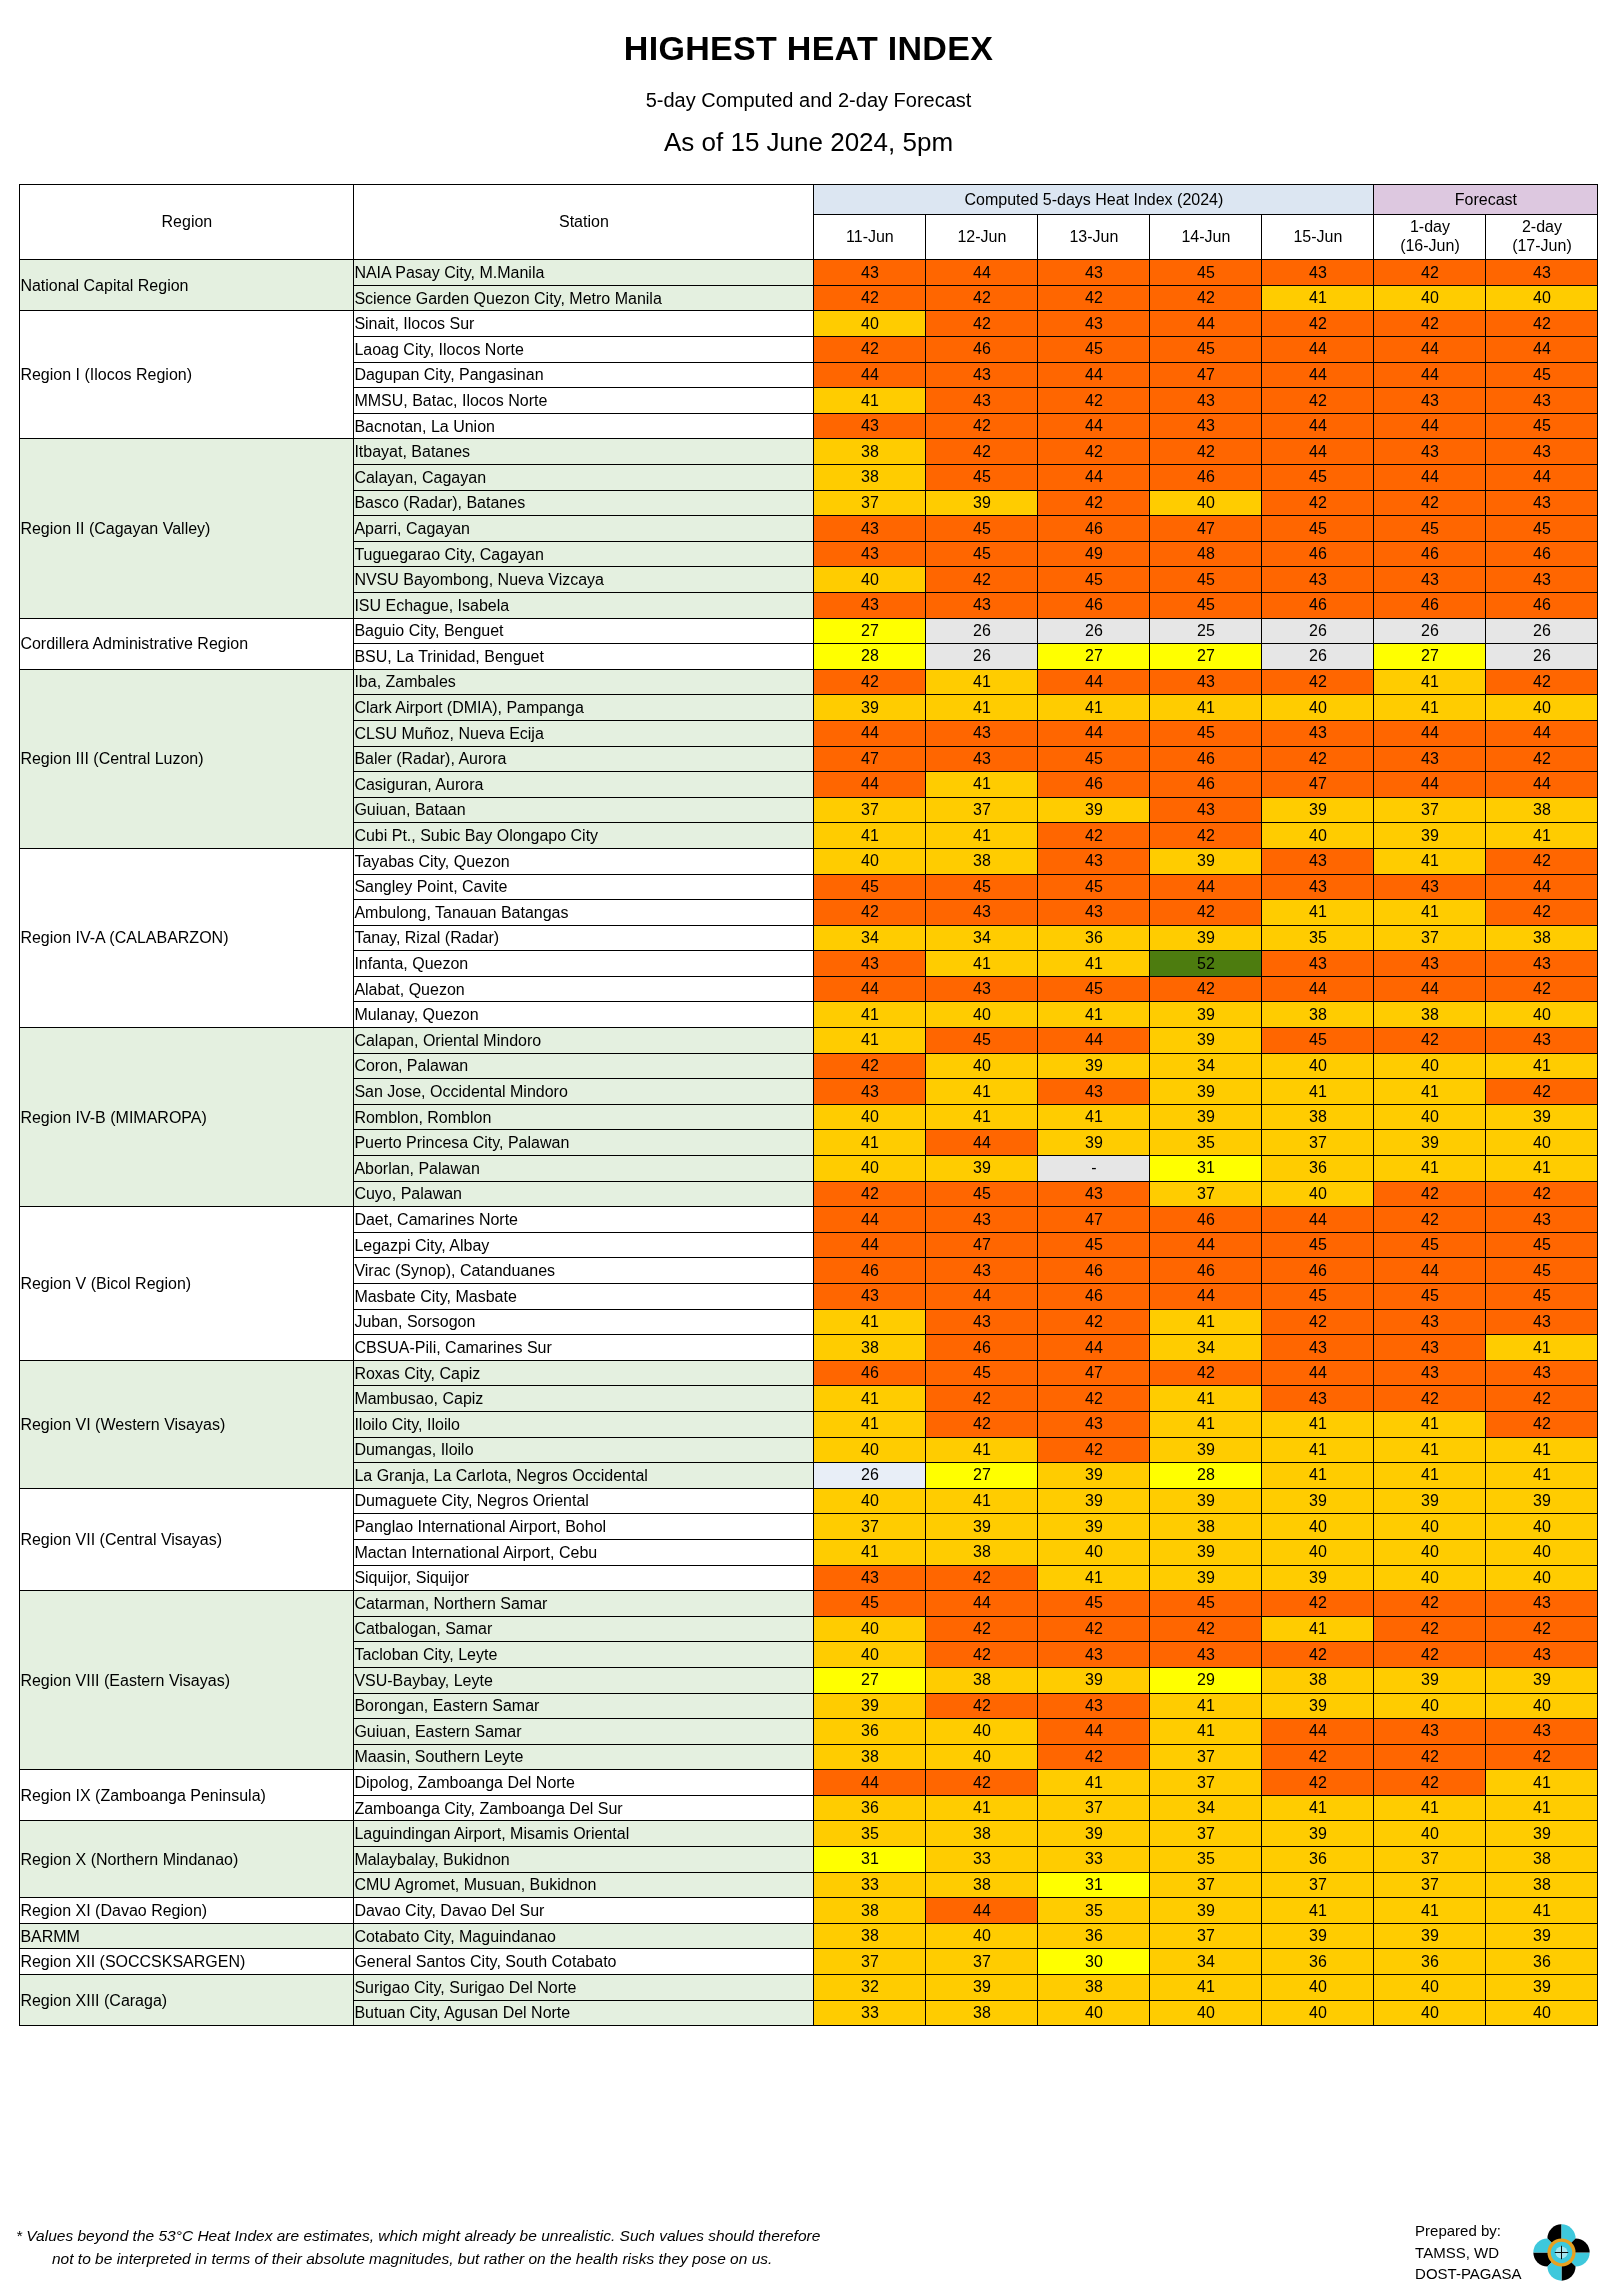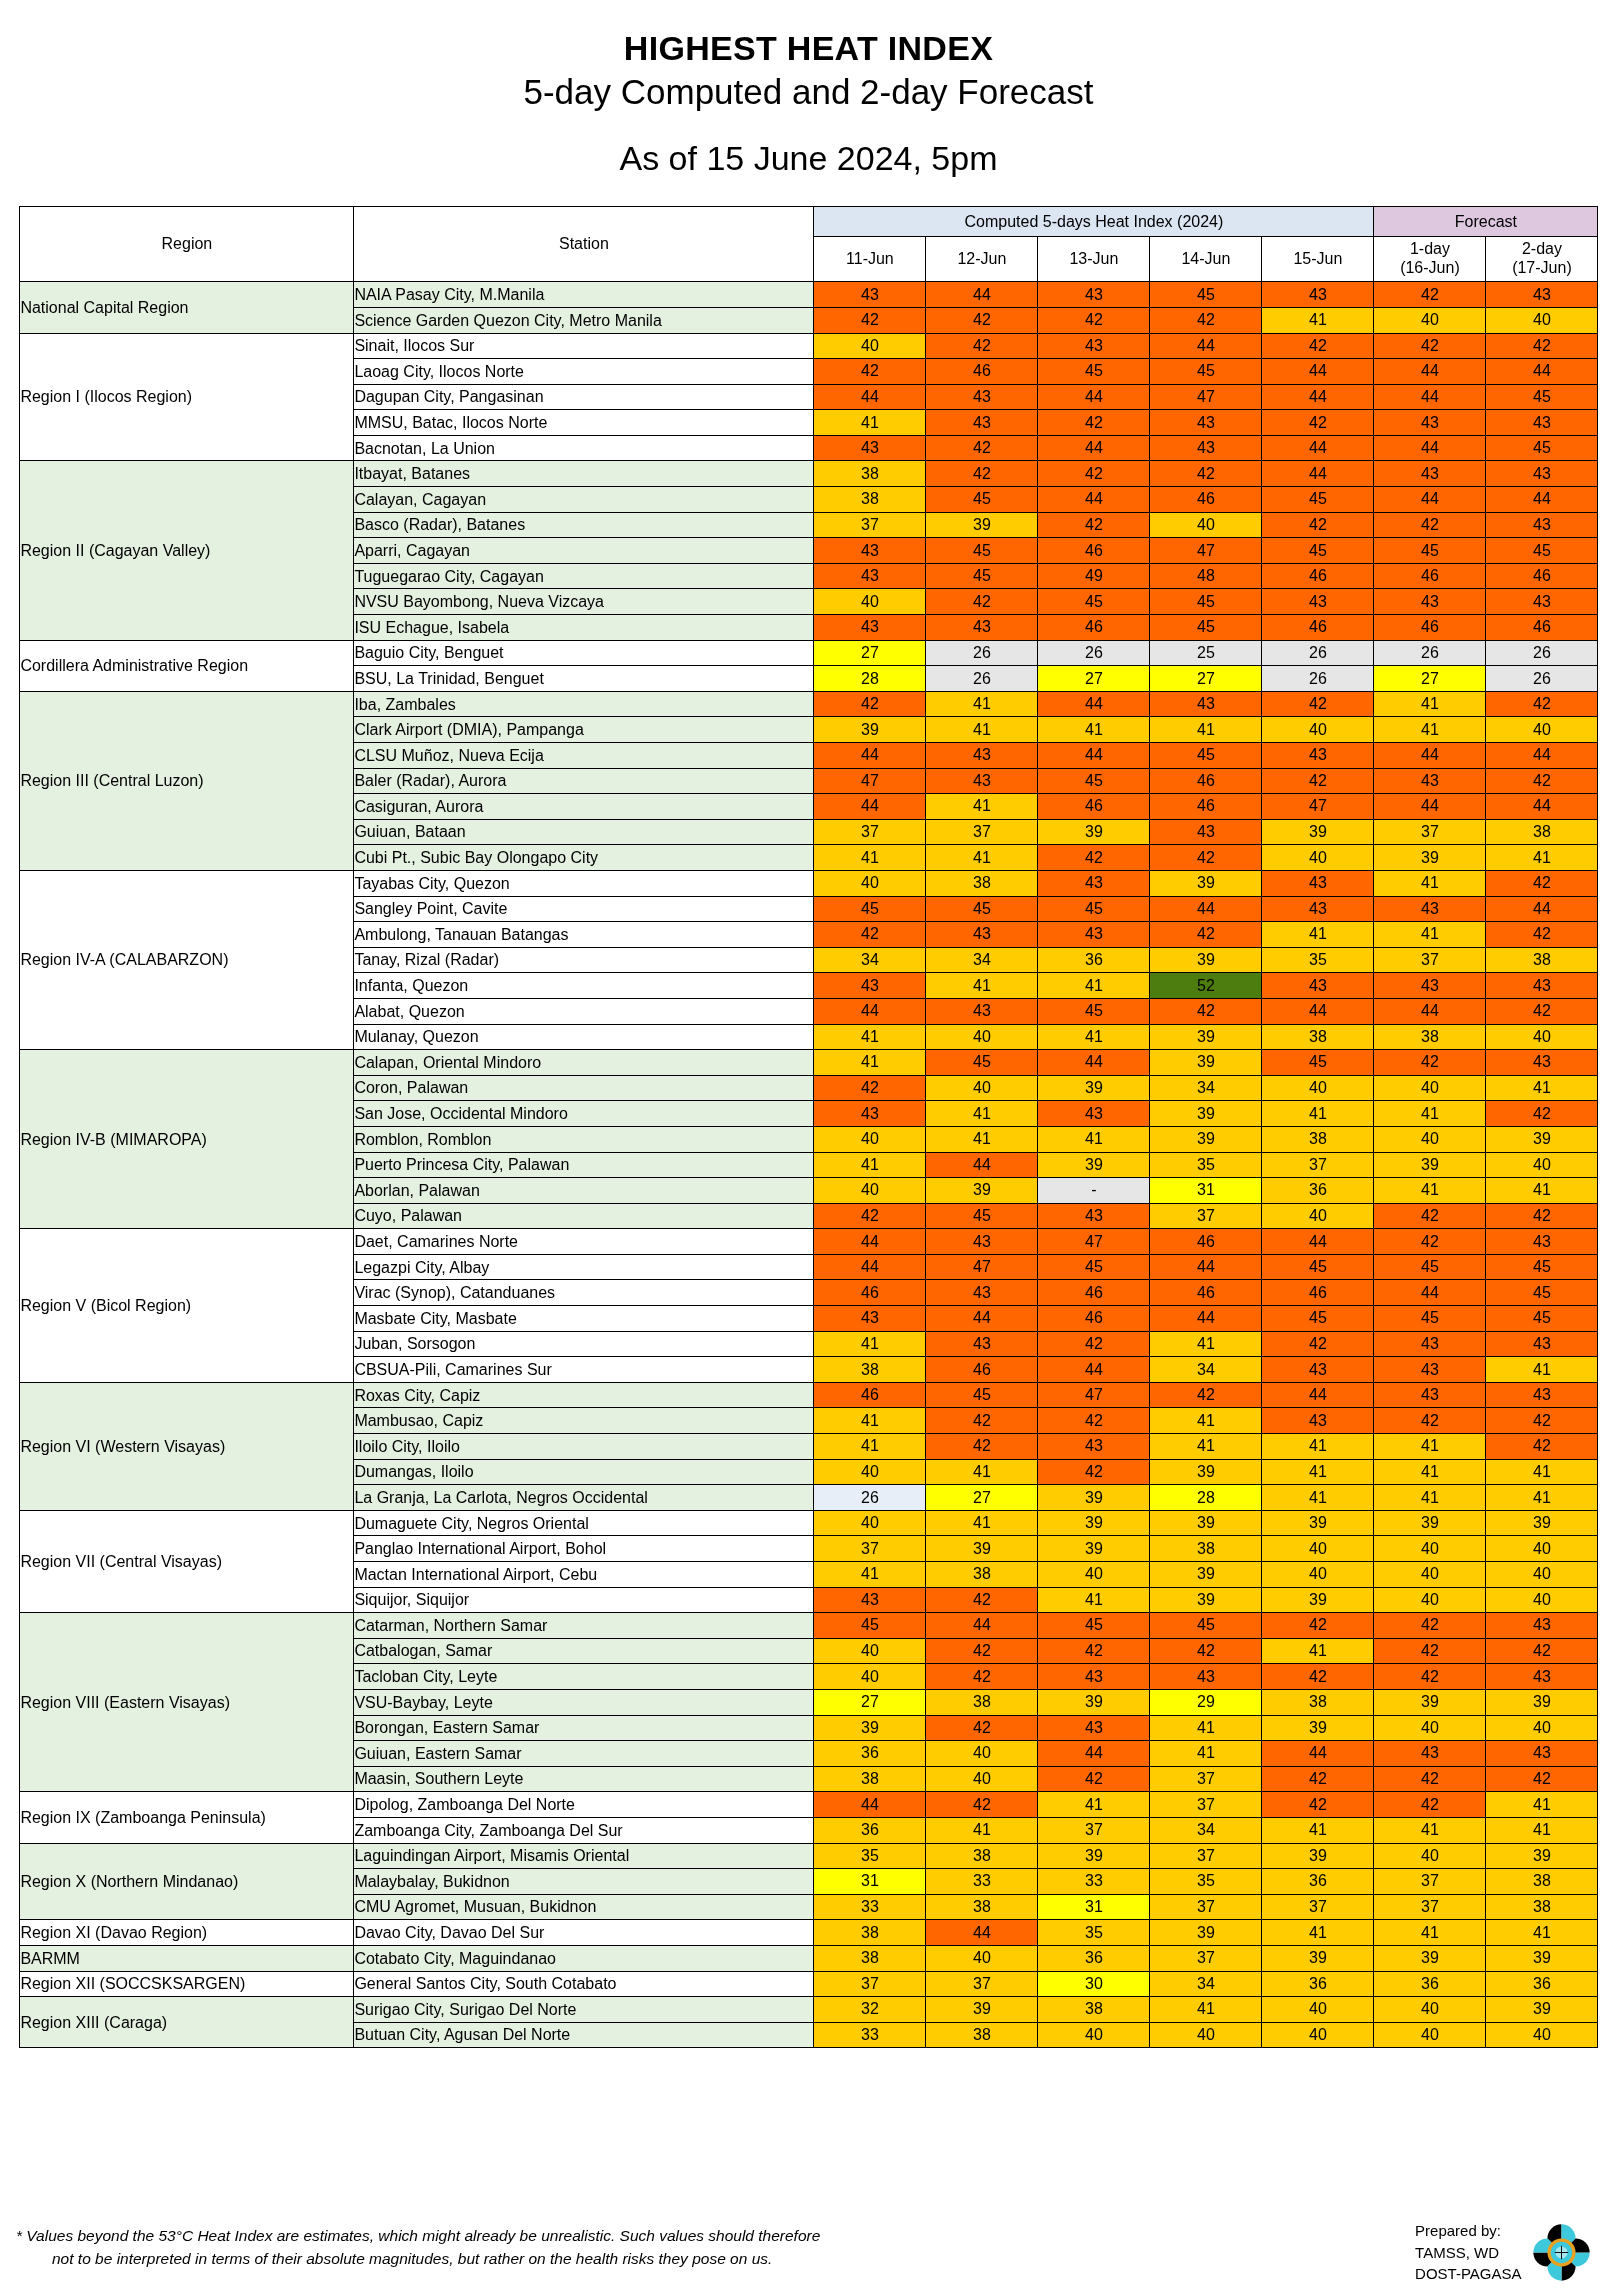--- a/index.html
+++ b/index.html
@@ -21,30 +21,30 @@
     text-align: center;
     padding-top: 28.5px;
   }
   .doc-title {
     font-size: 34px;
     font-weight: bold;
     letter-spacing: 0.3px;
     line-height: 1.12;
   }
   .doc-subtitle {
-    font-size: 35px;
+    font-size: 20px;
     font-weight: normal;
     line-height: 1.35;
-    margin-top: 1px;
+    margin-top: 20px;
   }
   .doc-asof {
-    font-size: 34px;
+    font-size: 26px;
     font-weight: normal;
     line-height: 1.35;
-    margin-top: 21px;
+    margin-top: 11px;
   }
 
   
   .table-wrap {
     margin: 24.6px 19.4px 0 19.4px;
     width: 1578px;
   }
   table.hi {
     border-collapse: collapse;
     table-layout: fixed;

